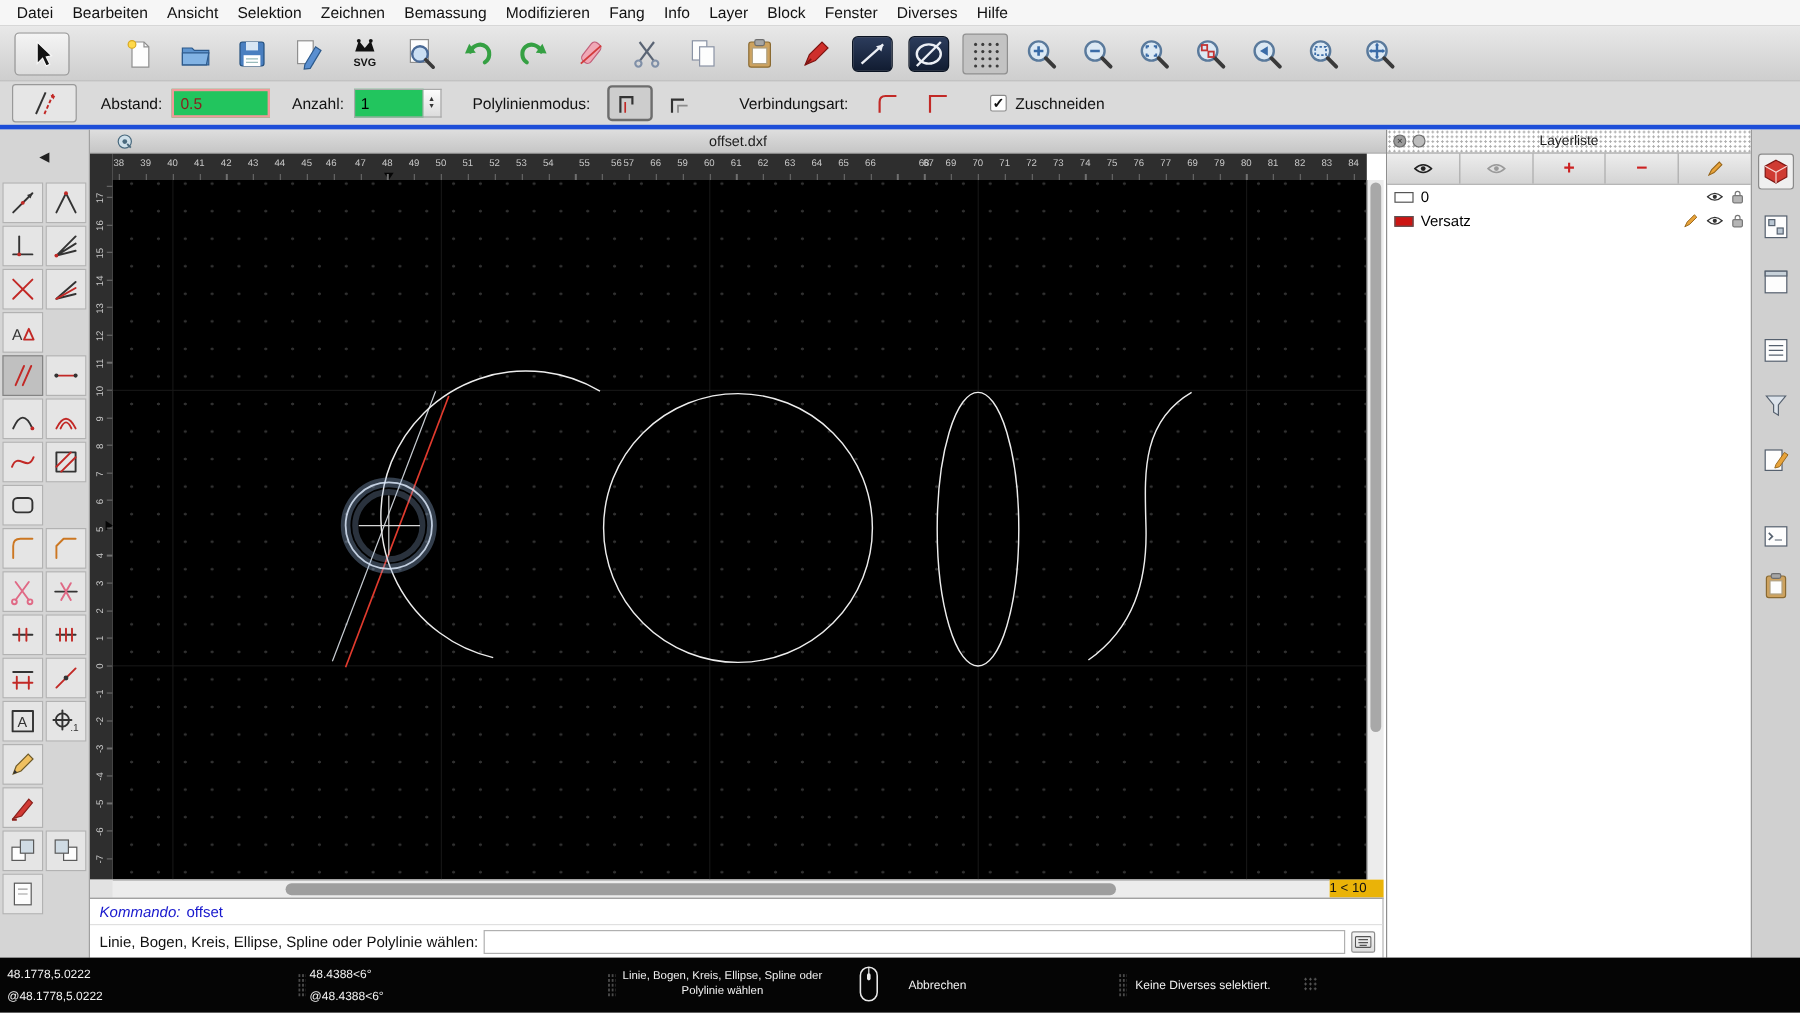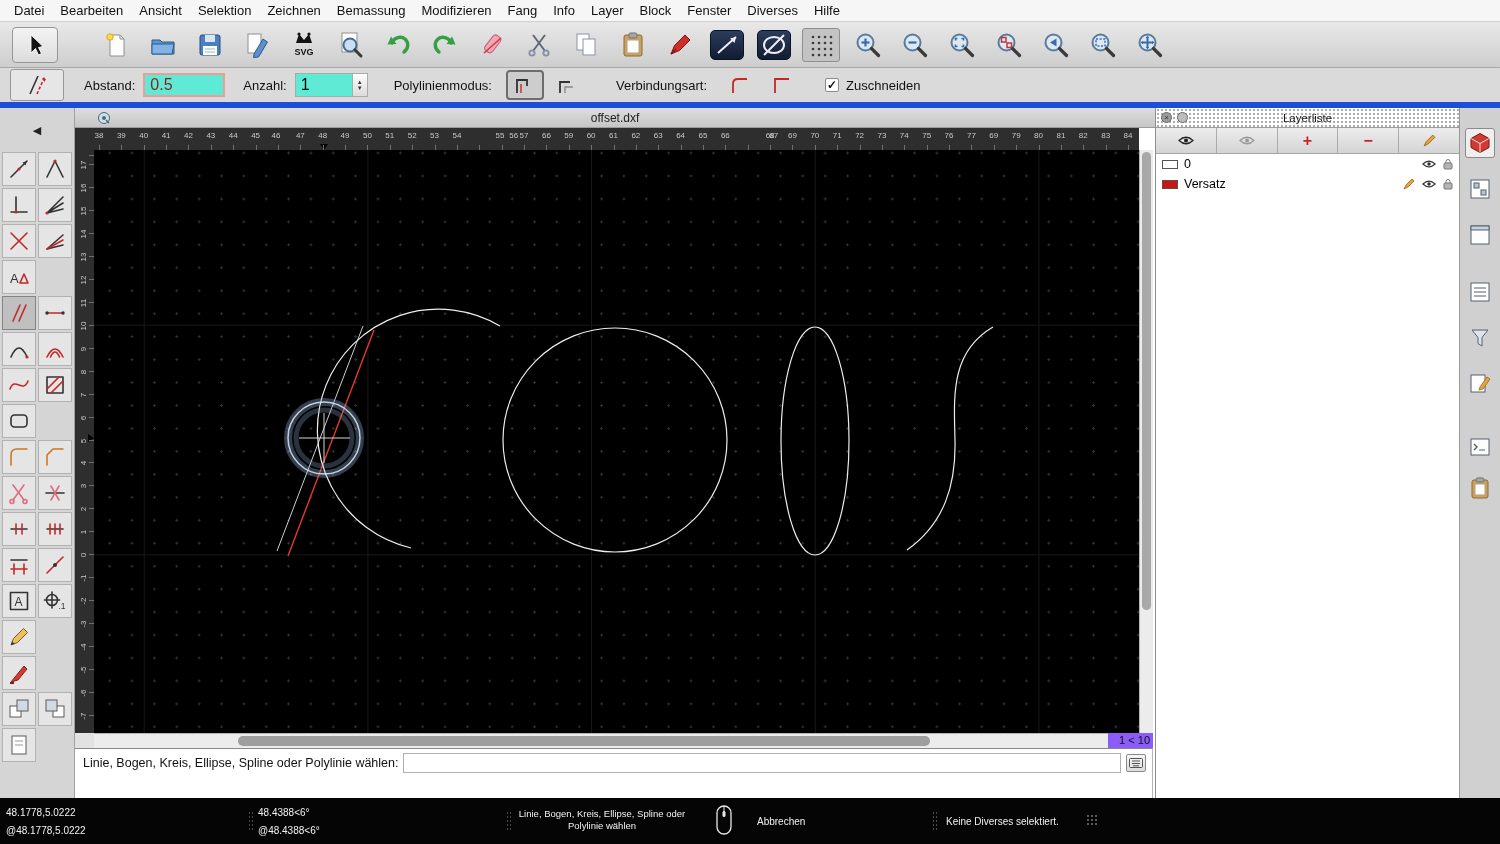--- a/index.html
+++ b/index.html
@@ -12,24 +12,24 @@
 .menu-item{white-space:nowrap;cursor:default}
 
 
 .toolbar{position:absolute;top:22px;left:0;right:0;height:46px;background:linear-gradient(#e8e8e8,#cecece);border-bottom:1px solid #a8a8a8;display:flex;align-items:center;padding-left:12px}
 .tool-current-box{width:46px;height:36px;border:1px solid #979797;border-radius:4px;background:linear-gradient(#f4f4f4,#dcdcdc);display:flex;align-items:center;justify-content:center;margin-right:34px}
 .tbi{width:47px;height:40px;display:flex;align-items:center;justify-content:center;flex:0 0 auto}
 .darkbtn{width:34px;height:30px;background:linear-gradient(#2c3c5c,#111c31);border:1px solid #0a1322;border-radius:5px;display:flex;align-items:center;justify-content:center}
 .pressed-box{width:38px;height:34px;background:#c3c3c3;border:1px solid #8f8f8f;border-radius:3px;display:flex;align-items:center;justify-content:center}
 
 
-.optionsbar{position:absolute;top:68px;left:0;right:0;height:40px;background:#dadada;border-bottom:6px solid #1d4ed8;display:flex;align-items:center;font-size:13px;color:#111}
+.optionsbar{position:absolute;top:68px;left:0;right:0;height:40px;background:#dadada;border-bottom:4px solid #1d4ed8;display:flex;align-items:center;font-size:13px;color:#111}
 .opt-tool-box{width:54px;height:32px;margin-left:10px;border:1px solid #999;border-radius:3px;background:#e6e6e6;display:flex;align-items:center;justify-content:center}
 .opt-label{margin-left:20px;white-space:nowrap}
-.opt-input{margin-left:8px;height:24px;border:1px solid #aaa;background:#5eead4;font-size:16px;padding:0 5px;font-family:"Liberation Sans",sans-serif}
+.opt-input{margin-left:8px;height:24px;border:1px solid #aaa;background:#22c55e;font-size:13px;padding:0 5px;font-family:"Liberation Sans",sans-serif}
 .abstand{width:82px;border:2px solid #f09a9a;color:#8a1f1f}
 .anzahl-wrap{display:flex;align-items:center;margin-left:8px}
 .anzahl{width:58px;margin-left:0}
 .spinner{width:15px;height:24px;border:1px solid #aaa;border-left:none;background:linear-gradient(#fdfdfd,#dcdcdc);display:flex;flex-direction:column;align-items:center;justify-content:center;font-size:6px;color:#333;line-height:6px}
 .opt-btn{width:38px;height:30px;margin-left:4px;display:flex;align-items:center;justify-content:center;border:1px solid transparent;border-radius:4px}
 .opt-btn.first{margin-left:14px}
 .opt-btn.selected{border:2px solid #6d6d6d;background:#cdcdcd}
 .chk{width:14px;height:14px;border:1px solid #8a8a8a;background:#fff;margin-left:24px;display:flex;align-items:center;justify-content:center;font-size:12px;color:#111;font-weight:bold;border-radius:2px}
 
 
@@ -64,21 +64,21 @@
   radial-gradient(circle,#313131 1px,transparent 1.4px);
  background-size:223.7px 583px,1045px 229.6px,22.37px 22.96px;
  background-position:49.7px 0,0 175.7px,4.5px 14.5px;cursor:none}
 .canvas svg{position:absolute;inset:0}
 
 .vscroll{position:absolute;top:150px;left:1139px;width:14px;height:583px;background:#ececec;border-left:1px solid #b5b5b5}
 .vthumb{position:absolute;top:2px;left:2px;width:9px;height:458px;background:#a8a8a8;border-radius:5px}
 .hscroll{position:absolute;top:733px;left:94px;width:1014px;height:15px;background:#ececec;border-top:1px solid #b5b5b5}
 .hthumb{position:absolute;top:2px;left:144px;width:692px;height:10px;background:#9e9e9e;border-radius:5px}
 .scroll-fill-left{position:absolute;top:733px;left:75px;width:19px;height:15px;background:#e2e2e2}
-.page-indicator{position:absolute;top:733px;left:1108px;width:45px;height:15px;background:#8b5cf6;font-size:11px;color:#111;text-align:right;padding:1px 3px 0 0}
+.page-indicator{position:absolute;top:733px;left:1108px;width:45px;height:15px;background:#eab308;font-size:11px;color:#111;padding:1px 3px 0 0}
 
 
 .layer-panel{position:absolute;top:108px;left:1155px;width:304px;height:690px;background:#fff;border-left:1px solid #8e8e8e}
 .lp-head{position:relative;height:20px;background:linear-gradient(#d9d9d9,#c3c3c3) ;border-bottom:1px solid #9c9c9c;display:flex;align-items:center;padding-left:5px;background-image:radial-gradient(#adadad 1px,transparent 1px);background-size:4px 4px}
 .lp-title{position:absolute;left:0;right:0;text-align:center;font-size:11.5px;color:#1c1c1c}
 .wc{width:11px;height:11px;border-radius:50%;border:1px solid #6d6d6d;display:flex;align-items:center;justify-content:center;font-size:8px;color:#333;margin-right:5px;background:#9b9b9b;z-index:2}
 .wc.light{background:#bdbdbd}
 .lp-toolbar{height:26px;display:flex;border-bottom:1px solid #a5a5a5;background:linear-gradient(#ededed,#d4d4d4)}
 .lp-btn{flex:1;display:flex;align-items:center;justify-content:center;border-right:1px solid #ababab}
 .lp-btn:last-child{border-right:none}
@@ -588,21 +588,21 @@
       <span class="rh-num" style="left: 161.59px; text-align: right;">45</span>
       <span class="rh-num" style="left: 182px;">46</span>
       <span class="rh-num" style="left: 206.33px;">47</span>
       <span class="rh-num" style="left: 228.7px;">48</span>
       <span class="rh-num" style="left: 251.07px;">49</span>
       <span class="rh-num" style="left: 273.44px;">50</span>
       <span class="rh-num" style="left: 295.81px;">51</span>
       <span class="rh-num" style="left: 318.18px;">52</span>
       <span class="rh-num" style="left: 340.55px;">53</span>
       <span class="rh-num" style="left: 362.92px;">54</span>
-      <span class="rh-num" style="left: 406px;">55</span>
+      <span class="rh-num" style="left: 393px;">55</span>
       <span class="rh-num" style="left: 407.66px; padding-left: 24px;">56</span>
       <span class="rh-num" style="left: 430.03px;">57</span>
       <span class="rh-num" style="left: 452.4px;">66</span>
       <span class="rh-num" style="left: 474.77px;">59</span>
       <span class="rh-num" style="left: 497.14px;">60</span>
       <span class="rh-num" style="left: 519.51px;">61</span>
       <span class="rh-num" style="left: 541.88px;">62</span>
       <span class="rh-num" style="left: 564.25px;">63</span>
       <span class="rh-num" style="left: 586.62px;">64</span>
       <span class="rh-num" style="left: 608.99px;">65</span>
@@ -791,20 +791,24 @@
     <div class="dock-btn" style="top:365px">
         <svg width="24" height="24" viewBox="0 0 24 24">
           <rect x="4" y="4" width="16" height="18" rx="2" fill="#cda25f" stroke="#8a6a32"></rect>
           <rect x="8" y="2" width="8" height="4" rx="1.5" fill="#a6a6a6" stroke="#6e6e6e"></rect>
           <rect x="7" y="8" width="10" height="11" fill="#fdfdfd" stroke="#b0a080"></rect>
         </svg>
       </div>
   </div>
 
   <div class="command">
+    <div class="cmd-line1">
+      <span class="cmd-kw">Kommando:</span>
+      <span class="cmd-val">offset</span>
+    </div>
     <div class="cmd-line2">
       <span>Linie, Bogen, Kreis, Ellipse, Spline oder Polylinie wählen:</span>
       <input class="cmd-input" value="" style="">
       <span class="kbd-btn">
           <svg width="14" height="10" viewBox="0 0 14 10">
             <rect x="0.5" y="0.5" width="13" height="9" rx="1" fill="none" stroke="#555"></rect>
             <line x1="3" y1="3" x2="11" y2="3" stroke="#555"></line>
             <line x1="3" y1="5.5" x2="11" y2="5.5" stroke="#555"></line>
             <line x1="4" y1="7.8" x2="10" y2="7.8" stroke="#555"></line>
           </svg>

